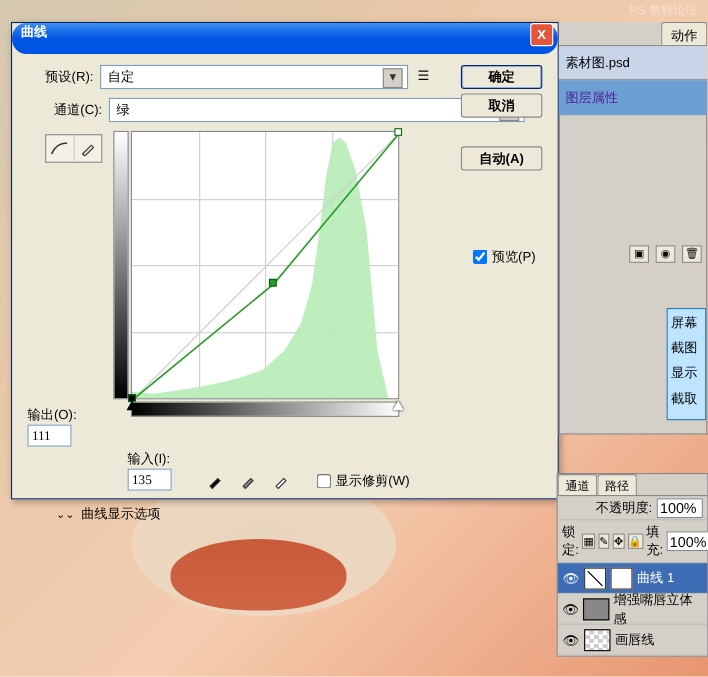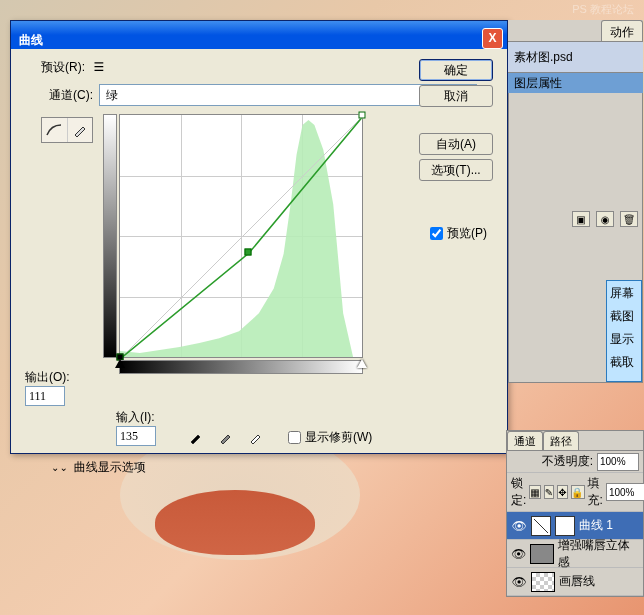--- a/index.html
+++ b/index.html
@@ -2,21 +2,21 @@
 <html><head>
 <meta charset="utf-8">
 <style>
 * { box-sizing: border-box; margin: 0; padding: 0; font-family: "Microsoft YaHei", SimSun, sans-serif; font-size: 12px; }
 body { width: 644px; height: 615px; background: linear-gradient(135deg, #d4c8b0 0%, #e8c8a8 30%, #f5cdb0 60%, #e89570 100%); overflow: hidden; position: relative; }
 .bg-lips { position: absolute; left: 120px; top: 430px; width: 240px; height: 130px; background: radial-gradient(ellipse at center, #e8d5bf 0%, #f0d8c0 100%); border-radius: 50%; }
 .bg-lips::after { content:""; position:absolute; left:35px; top:60px; width:160px; height:65px; background: linear-gradient(#c85a3a,#d06545); border-radius: 50% 50% 45% 45%; }
 .watermark { position: absolute; right: 10px; top: 2px; color: rgba(255,255,255,.4); font-size: 11px; }
 .watermark2 { position: absolute; right: 8px; top: 18px; color: rgba(255,255,255,.4); font-size: 11px; }
 .dialog { position: absolute; left: 10px; top: 20px; width: 498px; height: 434px; background: #ece9d8; border: 1px solid #0a246a; box-shadow: 2px 2px 6px rgba(0,0,0,.3); }
-.titlebar { height: 28px; background: linear-gradient(180deg,#3e8ef0 0%,#0054e3 50%,#0054e3 100%); display: flex; align-items: flex-end; padding: 0 4px 0 8px; }
+.titlebar { height: 28px; background: linear-gradient(180deg,#3e8ef0 0%,#0054e3 50%,#0054e3 100%); display: flex; align-items: flex-start; padding: 0 4px 0 8px; border-radius: 13px; }
 .titlebar-text { color: #fff; font-weight: bold; flex: 1; }
 .close-btn { width: 21px; height: 21px; background: #e4553a; border: 1px solid #fff; border-radius: 3px; color: #fff; font-weight: bold; text-align: center; line-height: 18px; cursor: pointer; }
 .dialog-body { padding: 10px 30px; position: relative; height: calc(100% - 28px); }
 .row { display: flex; align-items: center; margin-bottom: 8px; gap: 6px; }
 .label { color: #000; }
 .select { flex: 1; height: 22px; border: 1px solid #7b9ebd; background: #fff; padding: 0 20px 0 6px; position: relative; display: flex; align-items: center; }
 .select::after { content:"▾"; position:absolute; right:4px; top:2px; color:#333; background:#d4d0c8; border:1px solid #888; width:16px; height:16px; text-align:center; line-height:14px; }
 .preset-select { max-width: 280px; }
 .channel-select { width: 128px; }
 .menu-icon { width: 16px; height: 16px; display: inline-block; text-align: center; }
@@ -39,40 +39,40 @@
 .output-group { position:absolute; left:14px; top:320px; }
 .output-group input, .input-group input { width:40px; height:20px; border:1px solid #7b9ebd; text-align:left; padding:0 3px;font-family:Liberation Serif, serif; }
 .input-group { position:absolute; left:105px; top:360px; }
 .eyedroppers { position:absolute; left:175px; top:378px; display:flex; gap:10px; }
 .eyedropper { width:20px; height:20px; display:flex; align-items:center; justify-content:center; }
 .show-clip { position:absolute; left:277px; top:380px; display:flex; align-items:center; gap:4px; }
 .show-clip input { width:13px; height:13px; }
 .disclosure { position:absolute; left:40px; top:410px; display:flex; align-items:center; gap:6px; cursor:pointer; }
 .chevron { font-size: 10px; }
 .btn-col { position:absolute; right:14px; top:10px; width:74px; display:flex; flex-direction:column; gap:4px; }
-.btn { height:22px; border:1px solid #888; background:#ece9d8; border-radius:3px; cursor:pointer; }
+.btn { height:22px; border:1px solid #888; background:#ece9d8; border-radius:3px; cursor:pointer;font-weight:bold; }
 .btn.default { border:1px solid #0a246a; box-shadow: inset 0 0 0 1px #89ade4; }
 .btn.disabled { color:#999; }
 .preview-chk { position:absolute; right:20px; top:176px; display:flex; align-items:center; gap:4px; }
 .preview-chk input { width:13px; height:13px; }
 
 .right-area { position:absolute; left:508px; top:20px; width:135px; }
 .tab-strip { display:flex; height:22px; border-bottom:1px solid #888; background:#d4d0c8; }
 .tab { padding:3px 8px; border:1px solid #888; border-bottom:none; background:#ece9d8; border-radius:3px 3px 0 0; margin-left:2px; }
 .doc-row { background:#c8d4e8; height:22px; display:flex; align-items:center; padding:15px 6px; border-bottom:1px solid #888; }
-.layer-attr { background:#6e9fd4; color:#000000; height:20px; display:flex; align-items:center; padding:0 6px;text-align:right; }
+.layer-attr { background:#6e9fd4; color:#4c1d95; height:32px; display:flex; align-items:center; padding:0 6px;text-align:right; }
 .panel-body { background:#d4d0c8; height:290px; border:1px solid #888; border-top:none; position:relative; }
 .help-popup { position:absolute; right:2px; top:280px; width:36px; background:#bfe4ff; border:1px solid #2a7abf; padding:4px 3px; font-size:11px; }
 .help-popup div { margin-bottom:6px; }
 .panel2 { position:absolute; left:506px; top:430px; width:138px; background:#d4d0c8; border:1px solid #888; }
 .p2-tabs { display:flex; height:20px; border-bottom:1px solid #888; }
 .p2-tab { padding:2px 6px; border:1px solid #888; border-bottom:none; background:#ece9d8; border-radius:3px 3px 0 0; font-size:11px; }
 .p2-row { display:flex; align-items:center; padding:2px 4px; gap:4px; font-size:11px; height:22px; border-bottom:1px solid #bbb; }
 .opacity-row { justify-content:flex-end; }
-.field-mini { width:42px; height:18px; border:1px solid #888; background:#fff; font-size:10px; padding:0 2px; }
+.field-mini { width:42px; height:18px; border:1px solid #888; background:#fff; font-size:13px; padding:0 2px; }
 .lock-row { display:flex; align-items:center; gap:3px; padding:2px 4px; font-size:11px; border-bottom:1px solid #bbb; }
 .lock-icon { width:14px; height:14px; border:1px solid #888; display:inline-flex; align-items:center; justify-content:center; background:#ece9d8; font-size:10px; }
 .layer-row { display:flex; align-items:center; height:28px; padding:2px 4px; gap:4px; border-bottom:1px solid #bbb; }
 .layer-row.selected { background:#3e6db5; color:#fff; }
 .eye-icon { width:16px; height:16px; display:flex; align-items:center; justify-content:center; }
 .thumb { width:24px; height:20px; background:#888; border:1px solid #000; }
 .thumb.check { background: repeating-conic-gradient(#ccc 0 25%, #fff 0 50%) 0 0/8px 8px; }
 .curve-thumb { width:20px; height:20px; background:#fff; border:1px solid #333; position:relative; }
 .curve-thumb::after { content:""; position:absolute; left:2px; top:2px; width:14px; height:14px; border-top:none; border-left:none; background: linear-gradient(45deg, transparent 48%, #333 48%, #333 52%, transparent 52%); }
 .mask-thumb { width:20px; height:20px; background:#fff; border:1px solid #333; }
@@ -87,20 +87,23 @@
 <div class="bg-lips"></div>
 
 <div class="dialog">
   <div class="titlebar">
     <span class="titlebar-text">曲线</span>
     <div class="close-btn">X</div>
   </div>
   <div class="dialog-body">
     <div class="row">
       <span class="label">预设(R):</span>
+      <div class="select preset-select">
+          <span>自定</span>
+        </div>
       <span class="menu-icon">☰</span>
     </div>
     <div class="row" style="padding-left:8px;">
       <span class="label">通道(C):</span>
       <div class="select channel-select">
           <span>绿</span>
         </div>
     </div>
 
     <div class="curve-area">
@@ -179,21 +182,20 @@
     <div class="disclosure">
       <span class="chevron">⌄⌄</span>
       <span>曲线显示选项</span>
     </div>
 
     <div class="btn-col">
       <button class="btn default">确定</button>
       <button class="btn">取消</button>
       <div style="height:18px;"></div>
       <button class="btn">自动(A)</button>
-      <button class="btn">选项(T)...</button>
     </div>
     <div class="preview-chk">
       <input type="checkbox" checked="" style="">
       <span>预览(P)</span>
     </div>
   </div>
 </div>
 
 <div class="right-area">
   <div class="tab-strip">

